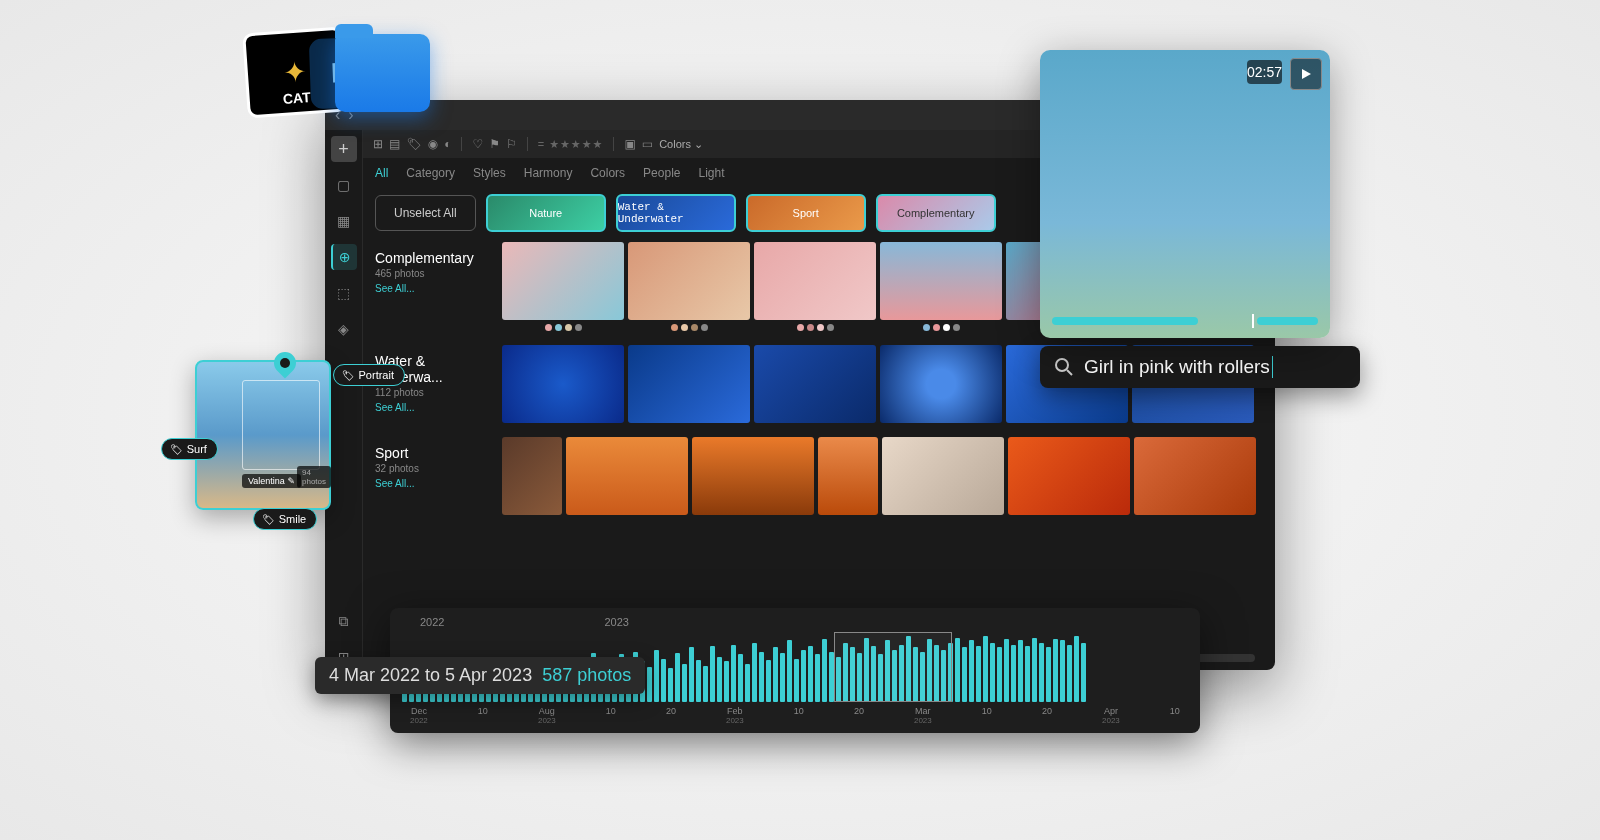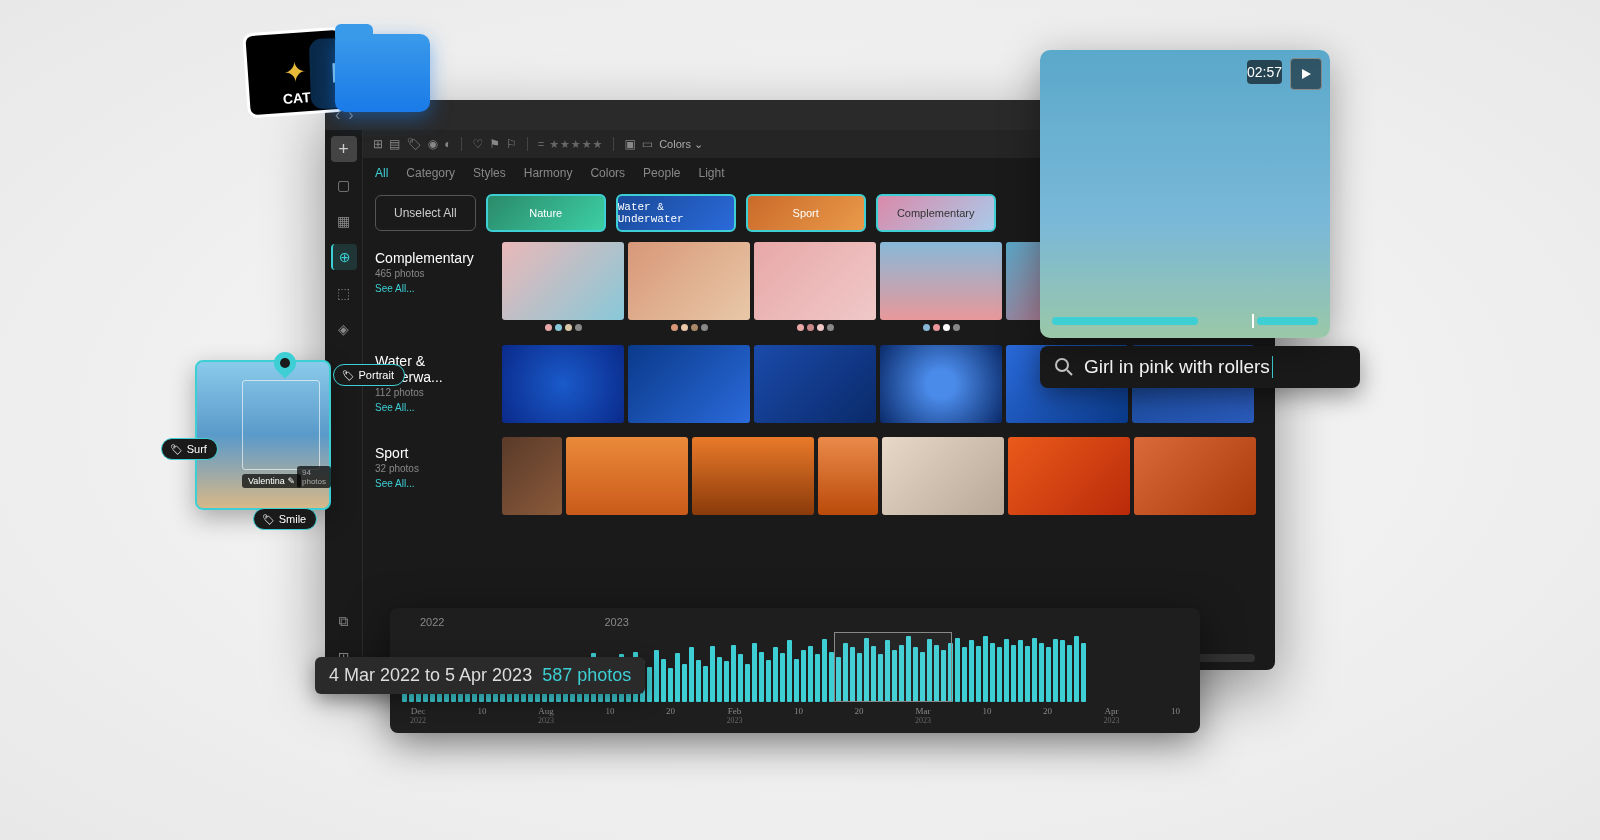--- a/index.html
+++ b/index.html
@@ -443,21 +443,21 @@
   border: 1px solid #888;
   background: rgba(255,255,255,0.04);
 }
 .month-labels {
   display: flex;
   justify-content: space-between;
   font-size: 9px;
   color: #888;
   padding: 4px 8px 0;
 }
-.month-labels .m { display: flex; flex-direction: column; align-items: center; font-family: Liberation Serif, serif; }
+.month-labels .m { display: flex; flex-direction: column; align-items: center; }
 .month-labels .m .yr { font-size: 8px; color: #666; }
 
 .range-summary {
   position: absolute;
   left: 315px;
   top: 657px;
   background: #2a2a2a;
   border-radius: 6px;
   padding: 8px 14px;
   font-size: 18px;

